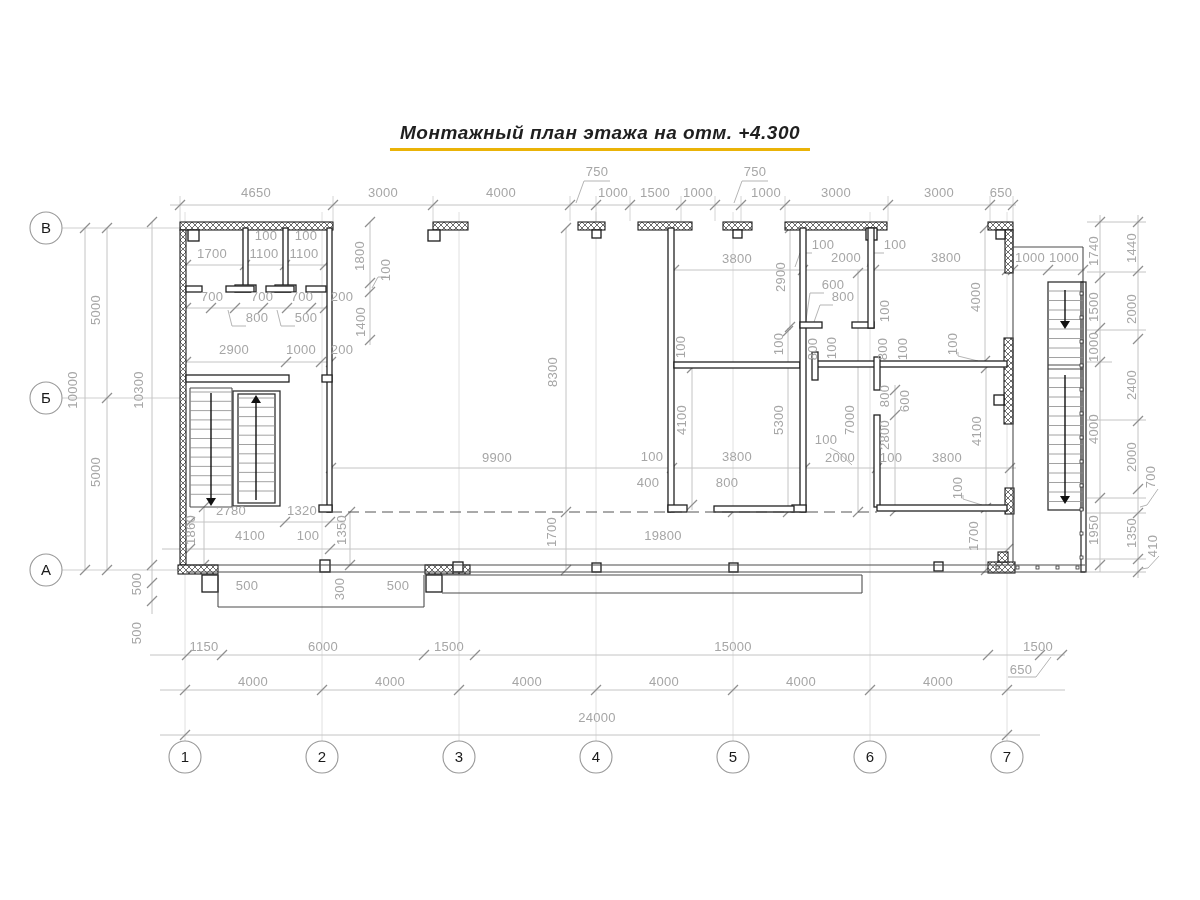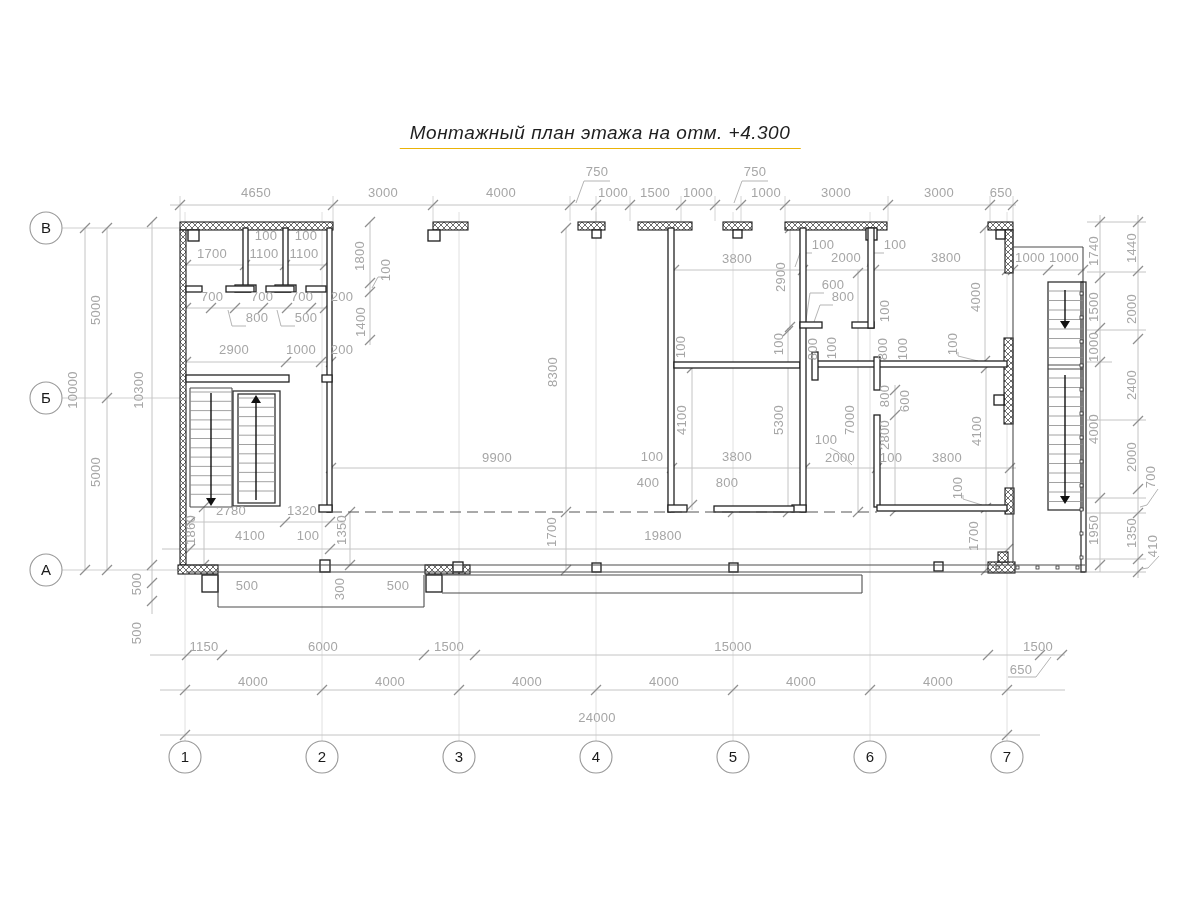--- a/index.html
+++ b/index.html
@@ -1,20 +1,20 @@
 <!DOCTYPE html>
 <html><head>
 <meta charset="utf-8">
 <style>
   html,body{margin:0;padding:0;background:#fff;}
   .sheet{position:relative;width:1200px;height:900px;background:#fff;overflow:hidden;
          font-family:"Liberation Sans",sans-serif;}
   .title{position:absolute;top:122px;left:50%;transform:translateX(-50%);
          font-size:19px;font-style:italic;color:#1f1f1f;white-space:nowrap;
-         border-bottom:1px solid #eab308;padding:0 10px 4px 10px;letter-spacing:.5px;}
+         border-bottom:3px solid #eab308;padding:0 10px 4px 10px;letter-spacing:.5px;font-weight:bold;}
   svg text.dim{fill:#a6a6a6;font-family:"Liberation Sans",sans-serif;font-size:13px;letter-spacing:.3px;}
   svg text.ax{fill:#1a1a1a;font-family:"Liberation Sans",sans-serif;font-size:15px;}
 </style>
 </head>
 <body>
 
 <div class="sheet">
   <div class="title">Монтажный план этажа на отм. +4.300</div>
   <svg id="plan" width="1200" height="900" viewBox="0 0 1200 900">
     <defs>

